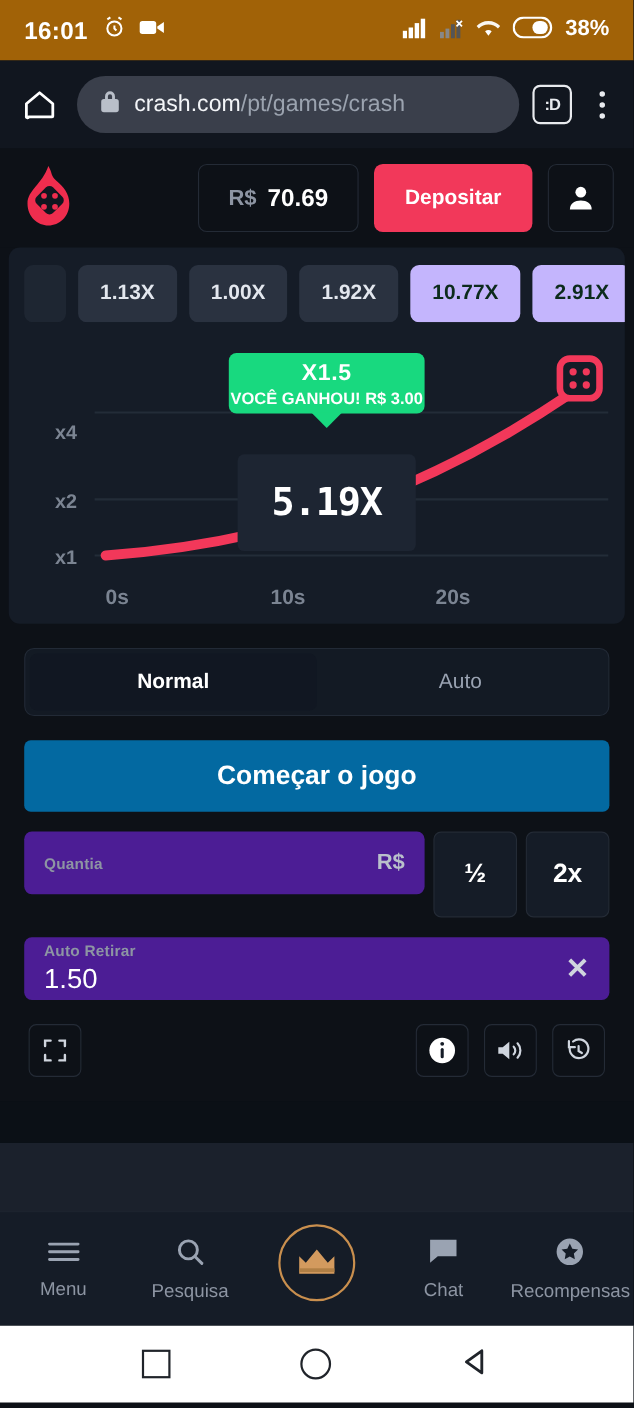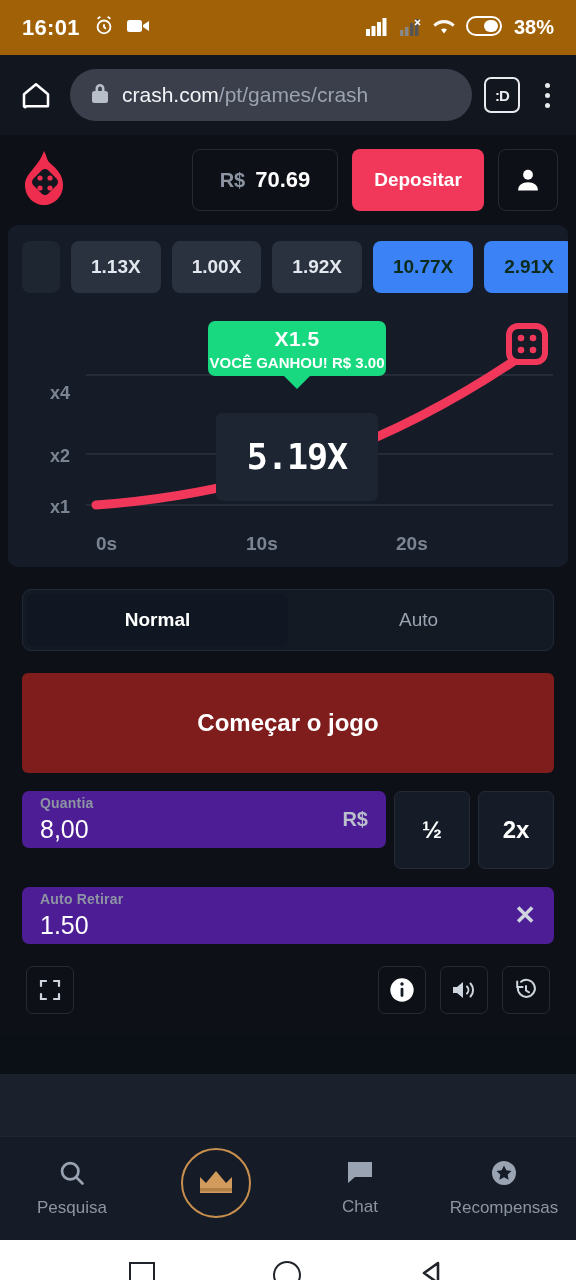--- a/index.html
+++ b/index.html
@@ -46,42 +46,42 @@
     height:90px; background:#0d1117;
     display:flex; align-items:center; padding:0 18px; gap:14px;
   }
   .balance{
     width:146px;height:62px;border:1px solid #242b36;border-radius:8px;
     display:flex;align-items:center;justify-content:center;gap:10px;
   }
   .bal-cur{ color:#8d95a3; font-size:20px; font-weight:700; }
   .bal-val{ color:#fff; font-size:22px; font-weight:700; }
   .deposit{
-    width:132px;height:62px;background:#f2385a;border-radius:8px;border:0;
+    width:144px;height:62px;background:#f2385a;border-radius:8px;border:0;
     color:#fff;font-size:19px;font-weight:700;font-family:inherit;
     display:flex;align-items:center;justify-content:center;
   }
   .userbtn{
     width:60px;height:62px;border:1px solid #242b36;border-radius:8px;
     display:flex;align-items:center;justify-content:center;
   }
 
   
   .gamepanel{
     margin:0 8px; background:#151c27; border-radius:10px;
     padding:16px 0 10px;
   }
   .histstrip{ display:flex; align-items:center; gap:11px; padding:0 14px; overflow:hidden; }
   .hist{
     height:52px;min-width:72px;border-radius:8px;background:#2a3240;
     display:flex;align-items:center;justify-content:center;
     color:#e3e7ee;font-size:19px;font-weight:700;padding:0 20px;flex:none;
   }
   .hist.clip{ min-width:38px; width:38px; padding:0; opacity:.45; color:#39414f; }
-  .hist.green{ background:#3b82f6; color:#0c2b1c; }
+  .hist.green{ background:#c4b5fd; color:#0c2b1c; }
 
   
   .chartwrap{ position:relative; height:250px; margin-top:14px; }
   .chart-svg{ position:absolute; inset:0; width:100%; height:100%; }
   .ylab{ position:absolute; color:#7b8492; font-size:18px; font-weight:700; left:42px; }
   .xlab{ position:absolute; color:#7b8492; font-size:19px; font-weight:700; bottom:2px; }
 
   .winbadge{
     position:absolute; left:200px; top:14px; width:178px;
     background:#18d97f; border-radius:7px; text-align:center;
@@ -109,22 +109,22 @@
     margin:22px 22px 0; height:62px; border:1px solid #222a36; border-radius:9px;
     display:flex; padding:4px; background:#131a24;
   }
   .modetab{
     flex:1; display:flex; align-items:center; justify-content:center;
     font-size:19px; color:#9aa3b2; border-radius:7px; font-weight:400;
   }
   .modetab.active{ background:#111722; color:#fff; font-weight:700; }
 
   .startbtn{
-    margin:22px 22px 0; height:100px; width:calc(100% - 44px);
-    background:#7f1d1d; border:0; border-radius:6px; color:#fff;
+    margin:22px 22px 0; height:65px; width:calc(100% - 44px);
+    background:#0369a1; border:0; border-radius:6px; color:#fff;
     font-size:24px; font-weight:700; font-family:inherit;
     display:flex; align-items:center; justify-content:center;
   }
 
   
   .row{ margin:18px 22px 0; display:flex; gap:8px; }
   .field{
     flex:1; height:57px; background:#4c1d95; border-radius:7px;
     padding:12px 18px; display:flex; align-items:center; position:relative;
   }
@@ -327,21 +327,20 @@
   <div class="modetab active">Normal</div>
   <div class="modetab">Auto</div>
 </div>
 
 <button class="startbtn">Começar o jogo</button>
 
 <div class="row">
   <div class="field">
     <div class="col">
       <span class="flabel">Quantia</span>
-      <span class="fvalue">8,00</span>
     </div>
     <span class="fsuffix">R$</span>
   </div>
   <button class="sqbtn">½</button>
   <button class="sqbtn">2x</button>
 </div>
 
 <div class="row">
   <div class="field">
     <div class="col">
@@ -381,20 +380,28 @@
     </div>
   </div>
 </div>
 
 <div class="darkband"></div>
 <div class="gapband"></div>
 
 <div class="bottomnav">
   <div class="navitem">
     <span>
+      <svg width="32" height="24" viewBox="0 0 32 24" stroke="#9aa3b2" stroke-width="2.6" stroke-linecap="round">
+        <path d="M3 5h26M3 12h26M3 19h26"></path>
+      </svg>
+    </span>
+    <span class="navlabel">Menu</span>
+  </div>
+  <div class="navitem">
+    <span>
       <svg width="28" height="28" viewBox="0 0 24 24" fill="none" stroke="#9aa3b2" stroke-width="2.3" stroke-linecap="round">
         <circle cx="10.5" cy="10.5" r="7"></circle>
           <path d="M15.6 15.6L21 21"></path>
       </svg>
     </span>
     <span class="navlabel">Pesquisa</span>
   </div>
   <div class="navitem">
     <div class="crown">
       <svg width="40" height="34" viewBox="0 0 40 34" fill="#d39a5e">

